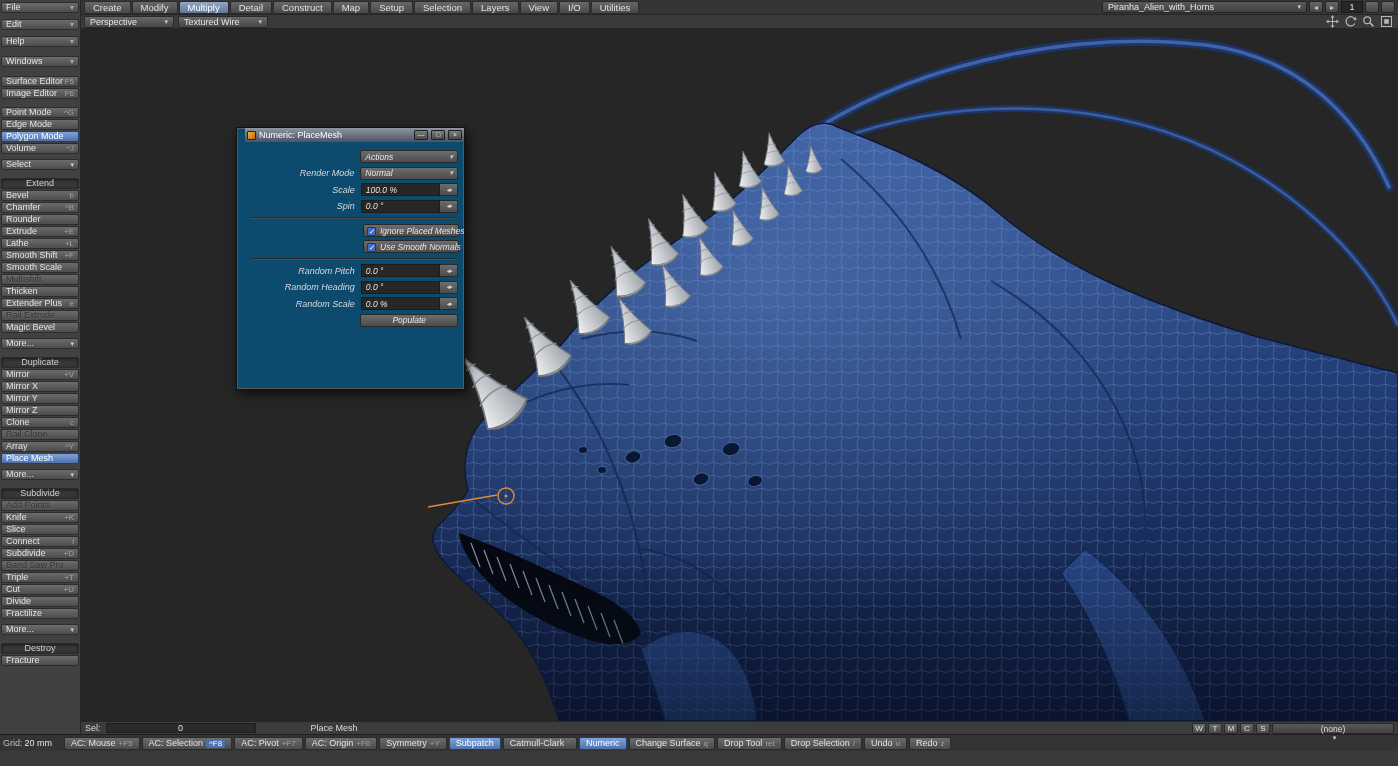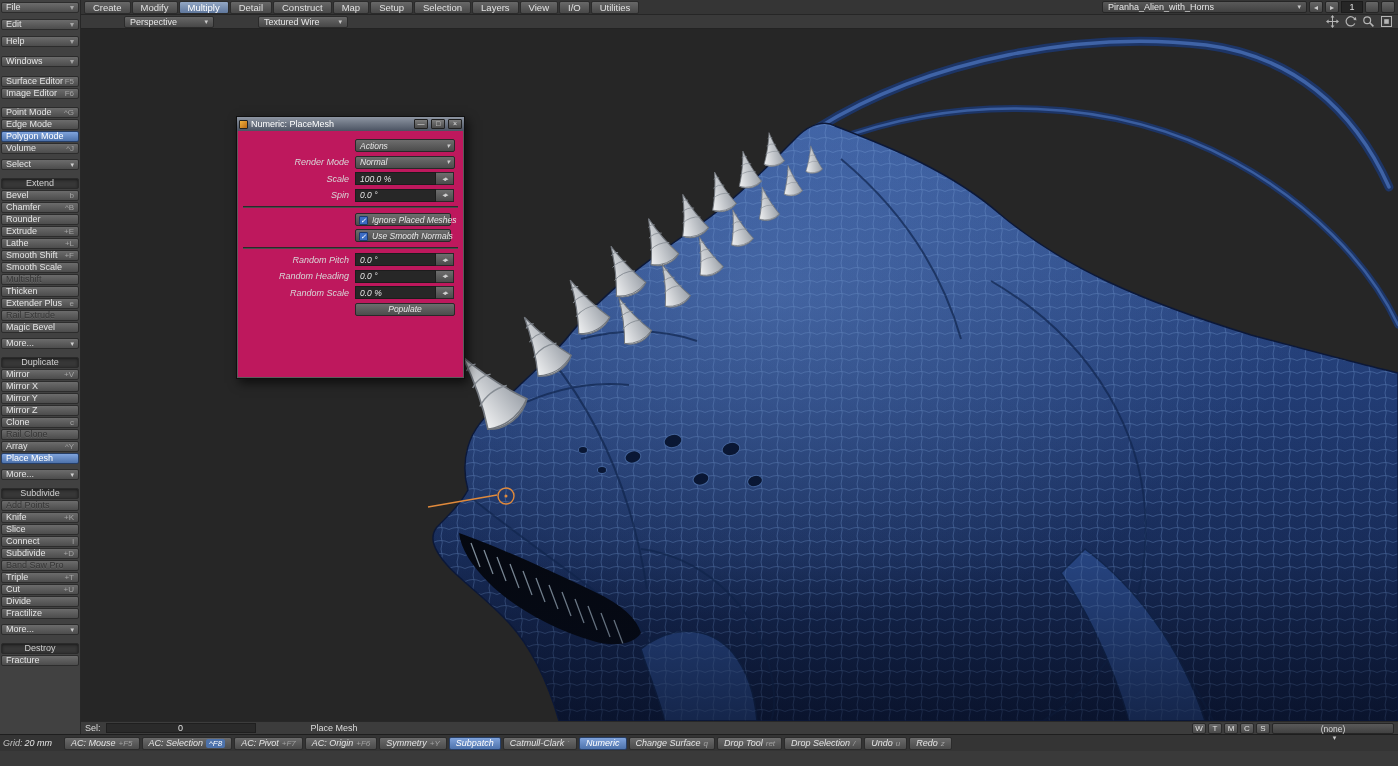--- a/index.html
+++ b/index.html
@@ -37,48 +37,48 @@
   .tab{height:13px;padding:0 8px;display:flex;align-items:center;background:linear-gradient(#686868,#484848);border:1px solid #2b2b2b;border-radius:2px;font-size:9.5px;color:#e2e2e2;}
   .tab.selected{background:linear-gradient(#93a7c4,#5f779c);color:#fff;align-items:flex-end;}
   .tr-right{margin-left:auto;display:flex;align-items:center;gap:2px;}
   .obj-dd{width:205px;height:12px;background:linear-gradient(#595959,#414141);border:1px solid #262626;border-radius:2px;display:flex;align-items:center;justify-content:space-between;padding:0 5px;font-size:9px;color:#e6e6e6;}
   .arr{font-size:7px;color:#cacaca;margin-left:3px;}
   .mini{width:14px;height:12px;background:linear-gradient(#676767,#474747);border:1px solid #262626;border-radius:2px;font-size:8px;display:flex;align-items:center;justify-content:center;color:#cbcbcb;}
   .layerfield{width:22px;height:12px;background:#262626;border:1px solid #1b1b1b;display:flex;align-items:center;justify-content:center;font-size:9px;color:#e0e0e0;}
 
   
   .viewbar{height:14px;background:#3a3a3a;border-bottom:1px solid #232323;display:flex;align-items:center;gap:4px;padding:0 3px;}
-  .vb-dd{height:12px;background:linear-gradient(#676767,#474747);border:1px solid #2a2a2a;border-radius:2px;display:flex;align-items:center;justify-content:space-between;padding:0 5px;font-size:9px;min-width:90px;color:#e6e6e6;margin-left:40px;}
+  .vb-dd{height:12px;background:linear-gradient(#676767,#474747);border:1px solid #2a2a2a;border-radius:2px;display:flex;align-items:center;justify-content:space-between;padding:0 5px;font-size:9px;min-width:90px;color:#e6e6e6;}
   .vb-right{margin-left:auto;display:flex;align-items:center;gap:4px;padding-right:2px;}
   .vb-ic{display:flex;align-items:center;justify-content:center;width:14px;height:12px;}
 
   
   .viewport{flex:1;position:relative;background:#262626;overflow:hidden;}
   .viewport svg.mesh{position:absolute;inset:0;width:100%;height:100%;display:block;}
 
   
   .statusrow{height:13px;background:#3c3c3c;border-top:1px solid #282828;display:flex;align-items:center;gap:5px;padding:0 4px;font-size:9px;}
   .st-field{width:150px;height:10px;background:#2a2a2a;border:1px solid #1f1f1f;line-height:9px;text-align:center;color:#e0e0e0;}
   .st-tool{margin-left:50px;color:#dcdcdc;}
   .st-right{margin-left:auto;display:flex;align-items:center;gap:2px;}
   .tg{width:14px;height:11px;background:linear-gradient(#6a6a6a,#4a4a4a);border:1px solid #292929;border-radius:2px;font-size:8px;display:flex;align-items:center;justify-content:center;color:#e0e0e0;}
   .st-dd{width:122px;height:11px;background:linear-gradient(#595959,#414141);border:1px solid #262626;border-radius:2px;display:flex;align-items:center;justify-content:space-between;padding:0 4px;font-size:8.5px;color:#dcdcdc;flex-direction:column;}
 
   
-  .bottombar{height:17px;background:#343434;border-top:1px solid #1e1e1e;display:flex;align-items:center;gap:2px;padding:0 3px;font-style:italic;}
+  .bottombar{height:17px;background:#343434;border-top:1px solid #1e1e1e;display:flex;align-items:center;gap:2px;padding:0 3px;}
   .grid-lbl{font-size:9px;color:#c2c2c2;}
   .grid-val{font-size:9px;color:#e6e6e6;margin-right:10px;}
   .bb-list{display:flex;gap:2px;}
   .bb-btn{height:13px;padding:0 6px;background:linear-gradient(#6b6b6b,#4b4b4b);border:1px solid #2b2b2b;border-radius:2px;display:flex;align-items:center;gap:3px;font-size:9px;color:#e3e3e3;white-space:nowrap;}
   .bb-btn .key{font-size:8px;color:#a2a2a2;}
   .bb-btn.selected{background:linear-gradient(#7fa3dc,#4d72ab);border-color:#263e66;color:#fff;}
   .bb-btn.keyhl .key{background:#4d72ab;color:#fff;padding:0 3px;border-radius:2px;}
 
   
-  .dialog{position:absolute;left:236px;top:116px;width:229px;height:263px;background:#be185d;border:1px solid #101010;box-shadow:inset 0 0 0 1px #5a5a5a,3px 4px 10px rgba(0,0,0,.65);z-index:10;}
+  .dialog{position:absolute;left:236px;top:127px;width:229px;height:263px;background:#0c4a6e;border:1px solid #101010;box-shadow:inset 0 0 0 1px #5a5a5a,3px 4px 10px rgba(0,0,0,.65);z-index:10;padding-left:8px;}
   .dlg-title{height:14px;background:linear-gradient(#8d95a2,#4b5362);display:flex;align-items:center;gap:3px;padding:0 2px;}
   .dlg-icon{width:9px;height:9px;border-radius:1px;background:linear-gradient(135deg,#f2b13e,#b96a14);border:1px solid #222;}
   .dlg-title-text{flex:1;font-size:9px;color:#fff;}
   .dlg-btn{width:14px;height:10px;background:linear-gradient(#7b7b7b,#4a4a4a);border:1px solid #202020;border-radius:1px;font-size:7px;line-height:8px;text-align:center;color:#e0e0e0;}
   .dlg-body{padding:5px 6px;font-style:italic;}
   .dlg-row{display:flex;align-items:center;height:14px;margin:2.5px 0;}
   .dlg-lbl{width:112px;text-align:right;padding-right:6px;font-size:9px;color:#d8d8d8;white-space:nowrap;}
   .dlg-dd{width:100px;height:13px;background:linear-gradient(#6d6d6d,#4c4c4c);border:1px solid #292929;border-radius:2px;display:flex;align-items:center;justify-content:space-between;padding:0 4px;font-size:8.5px;color:#e6e6e6;}
   .dlg-field{width:81px;height:13px;background:#272727;border:1px solid #1c1c1c;display:flex;align-items:center;padding:0 4px;font-size:8.5px;color:#e3e3e3;}
   .stepper{width:18px;height:13px;background:linear-gradient(#6d6d6d,#4c4c4c);border:1px solid #292929;border-left:none;display:flex;align-items:center;justify-content:center;font-size:7px;letter-spacing:-1px;color:#d0d0d0;}

